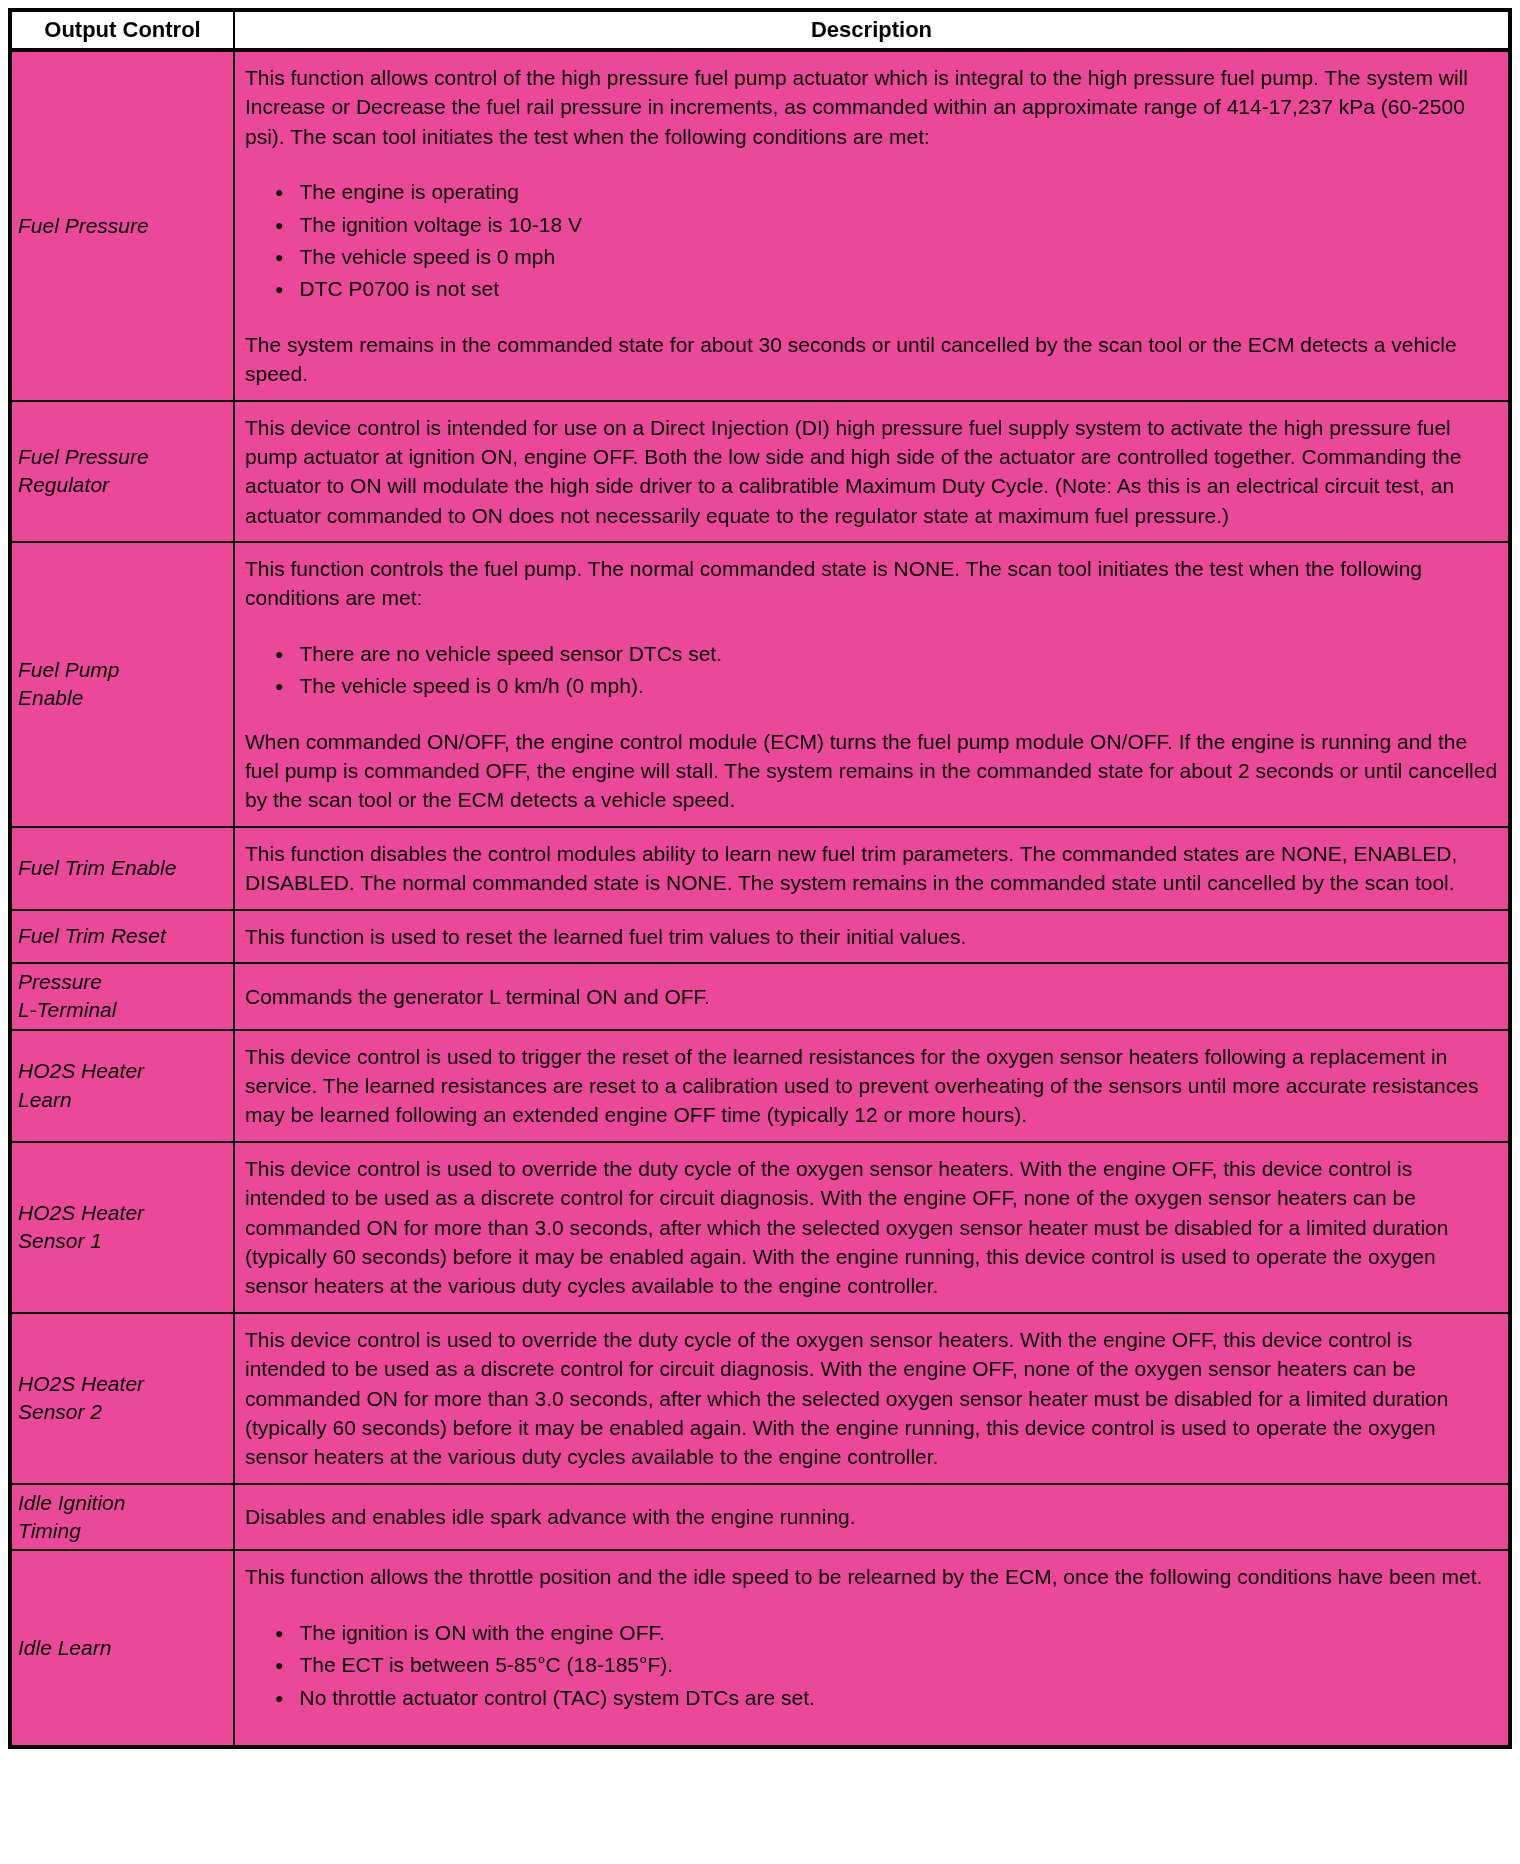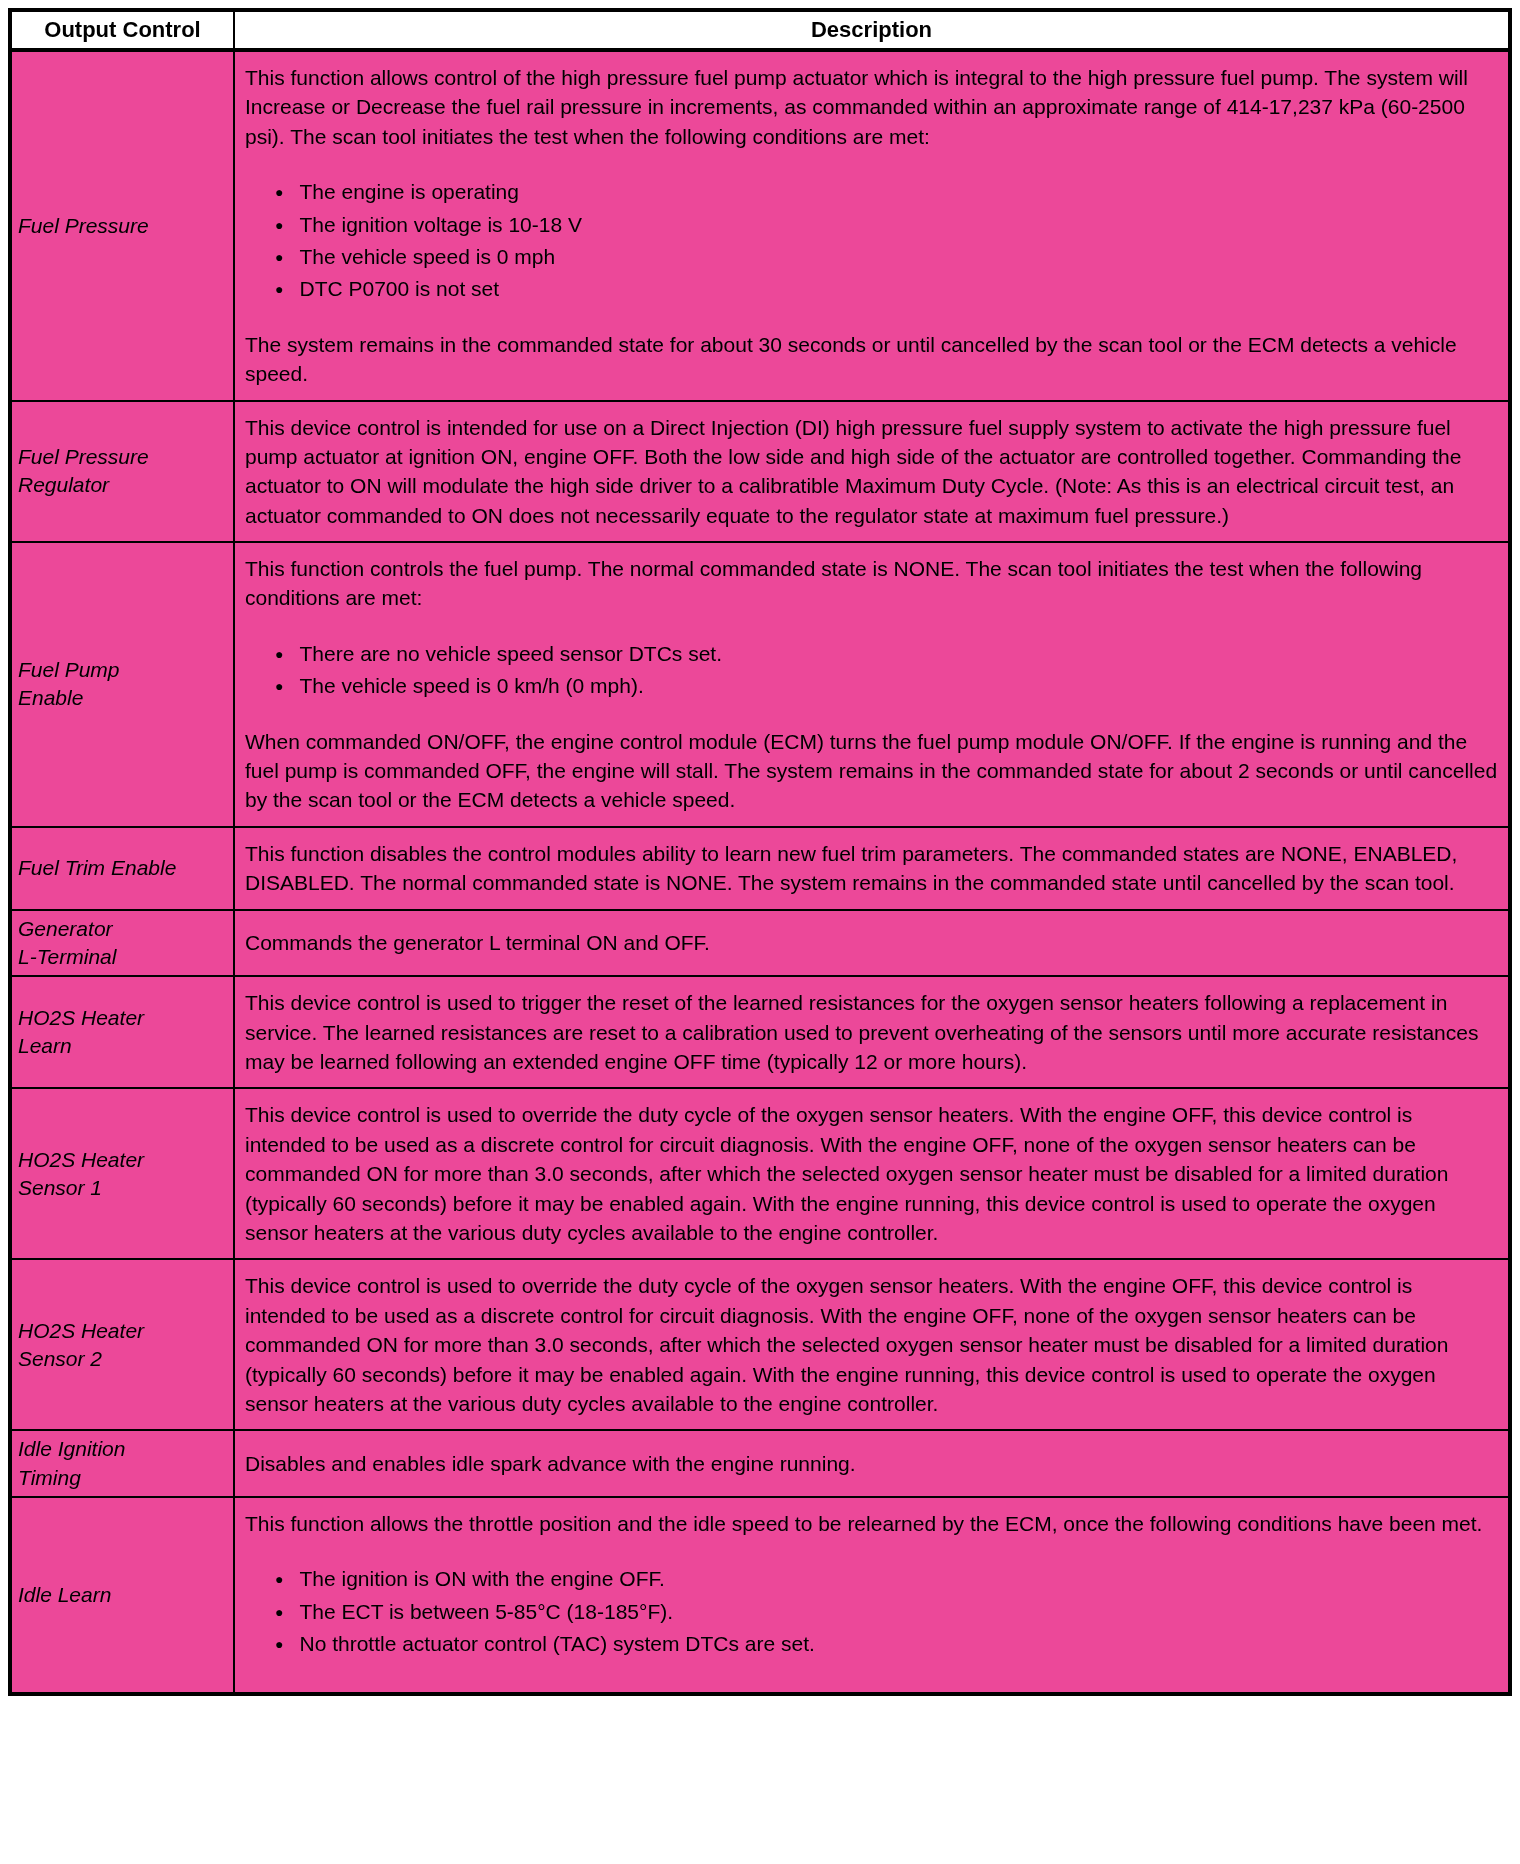--- a/index.html
+++ b/index.html
@@ -129,21 +129,27 @@
             <p>When commanded ON/OFF, the engine control module (ECM) turns the fuel pump module ON/OFF. If the engine is running and the fuel pump is commanded OFF, the engine will stall. The system remains in the commanded state for about 2 seconds or until cancelled by the scan tool or the ECM detects a vehicle speed.</p>
           </td>
         </tr>
         <tr>
           <td class="control-cell">Fuel Trim Enable</td>
           <td class="desc-cell">
             <p>This function disables the control modules ability to learn new fuel trim parameters. The commanded states are NONE, ENABLED, DISABLED. The normal commanded state is NONE. The system remains in the commanded state until cancelled by the scan tool.</p>
           </td>
         </tr>
         <tr>
-          <td class="control-cell">Generator
+          <td class="control-cell">Fuel Trim Reset</td>
+          <td class="desc-cell">
+            <p>This function is used to reset the learned fuel trim values to their initial values.</p>
+          </td>
+        </tr>
+        <tr>
+          <td class="control-cell">Pressure
 L-Terminal</td>
           <td class="desc-cell">
             <p>Commands the generator L terminal ON and OFF.</p>
           </td>
         </tr>
         <tr>
           <td class="control-cell">HO2S Heater
 Learn</td>
           <td class="desc-cell">
             <p>This device control is used to trigger the reset of the learned resistances for the oxygen sensor heaters following a replacement in service. The learned resistances are reset to a calibration used to prevent overheating of the sensors until more accurate resistances may be learned following an extended engine OFF time (typically 12 or more hours).</p>

